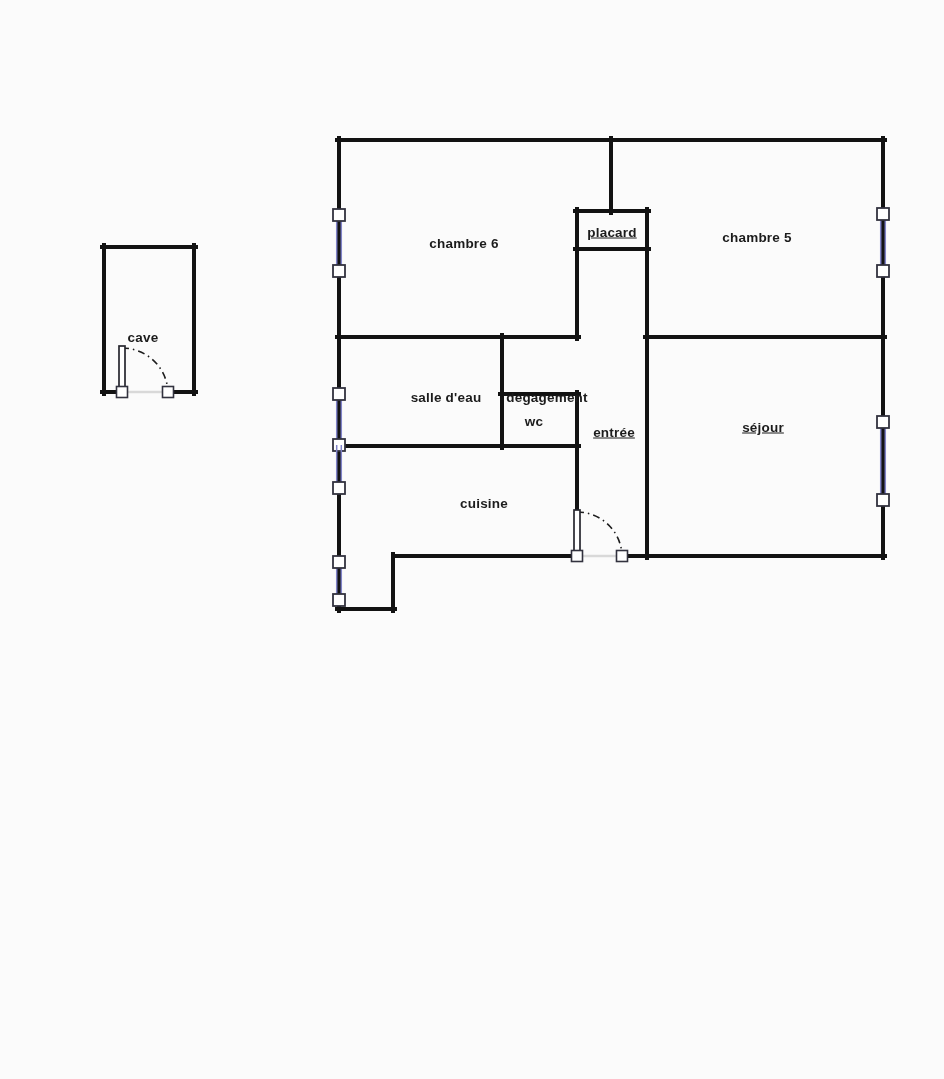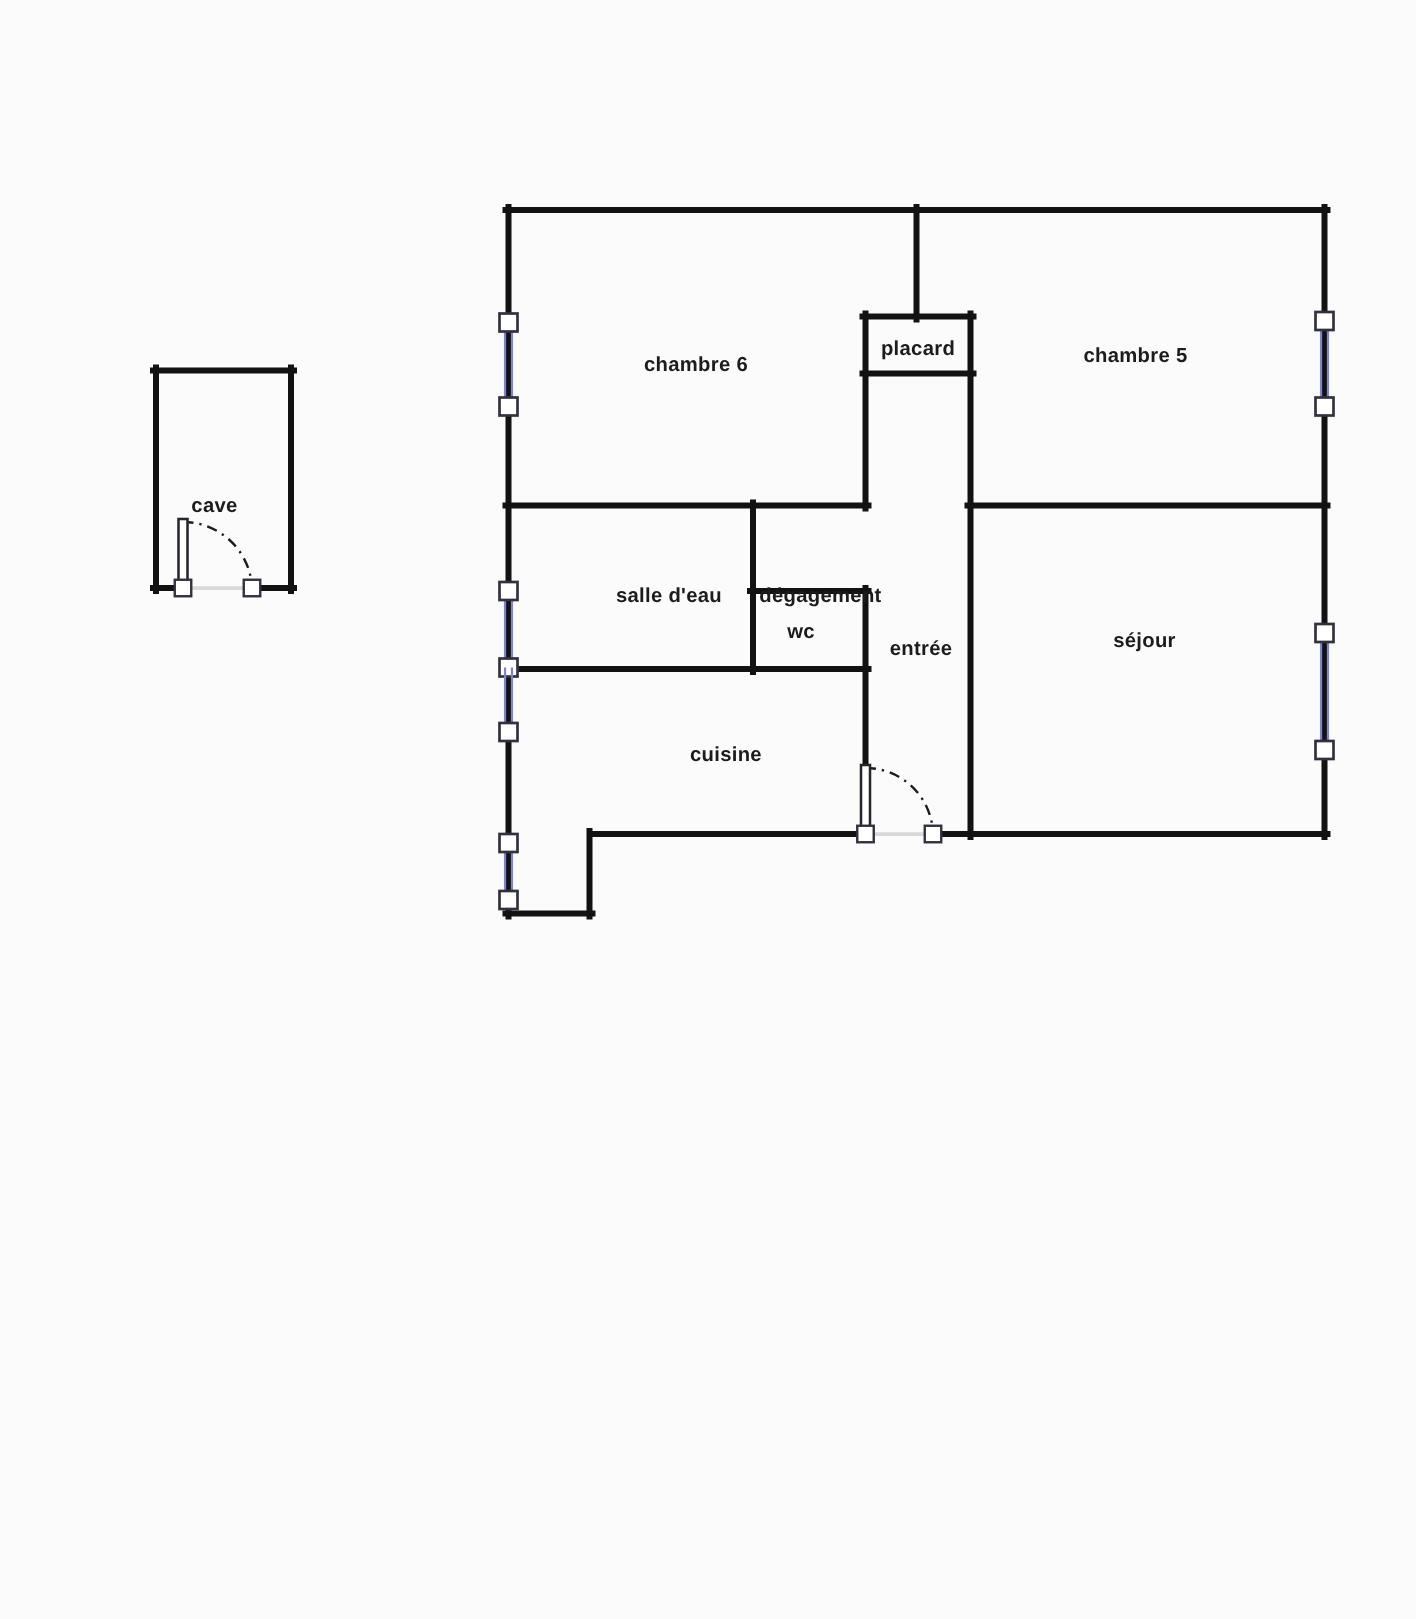--- a/index.html
+++ b/index.html
@@ -61,27 +61,27 @@
     position: absolute;
     transform: translate(-50%, -50%);
     font-weight: bold;
     font-size: 13.5px;
     color: var(--label, #1c1c1c);
     letter-spacing: 0.2px;
     white-space: nowrap;
   }
   .lbl-cave      { left: 143px; top: 337px; text-align: right; }
   .lbl-chambre1  { left: 464px; top: 243px; }
-  .lbl-placard   { left: 612px; top: 232px; }
+  .lbl-placard   { left: 612px; top: 232px; text-decoration: underline; }
   .lbl-chambre2  { left: 757px; top: 237px; }
   .lbl-degagement{ left: 547px; top: 369px; margin-top: 28px; }
   .lbl-salledeau { left: 446px; top: 397px; }
   .lbl-wc        { left: 534px; top: 421px; }
-  .lbl-entree    { left: 614px; top: 432px; }
-  .lbl-sejour    { left: 763px; top: 427px; }
+  .lbl-entree    { left: 614px; top: 432px; text-decoration: underline; }
+  .lbl-sejour    { left: 763px; top: 427px; text-decoration: underline; }
   .lbl-cuisine   { left: 484px; top: 503px; }
 </style>
 </head>
 <body>
 
 <div class="canvas">
 
   <svg class="plan-svg" viewBox="0 0 944 1079">
 
     <g>

